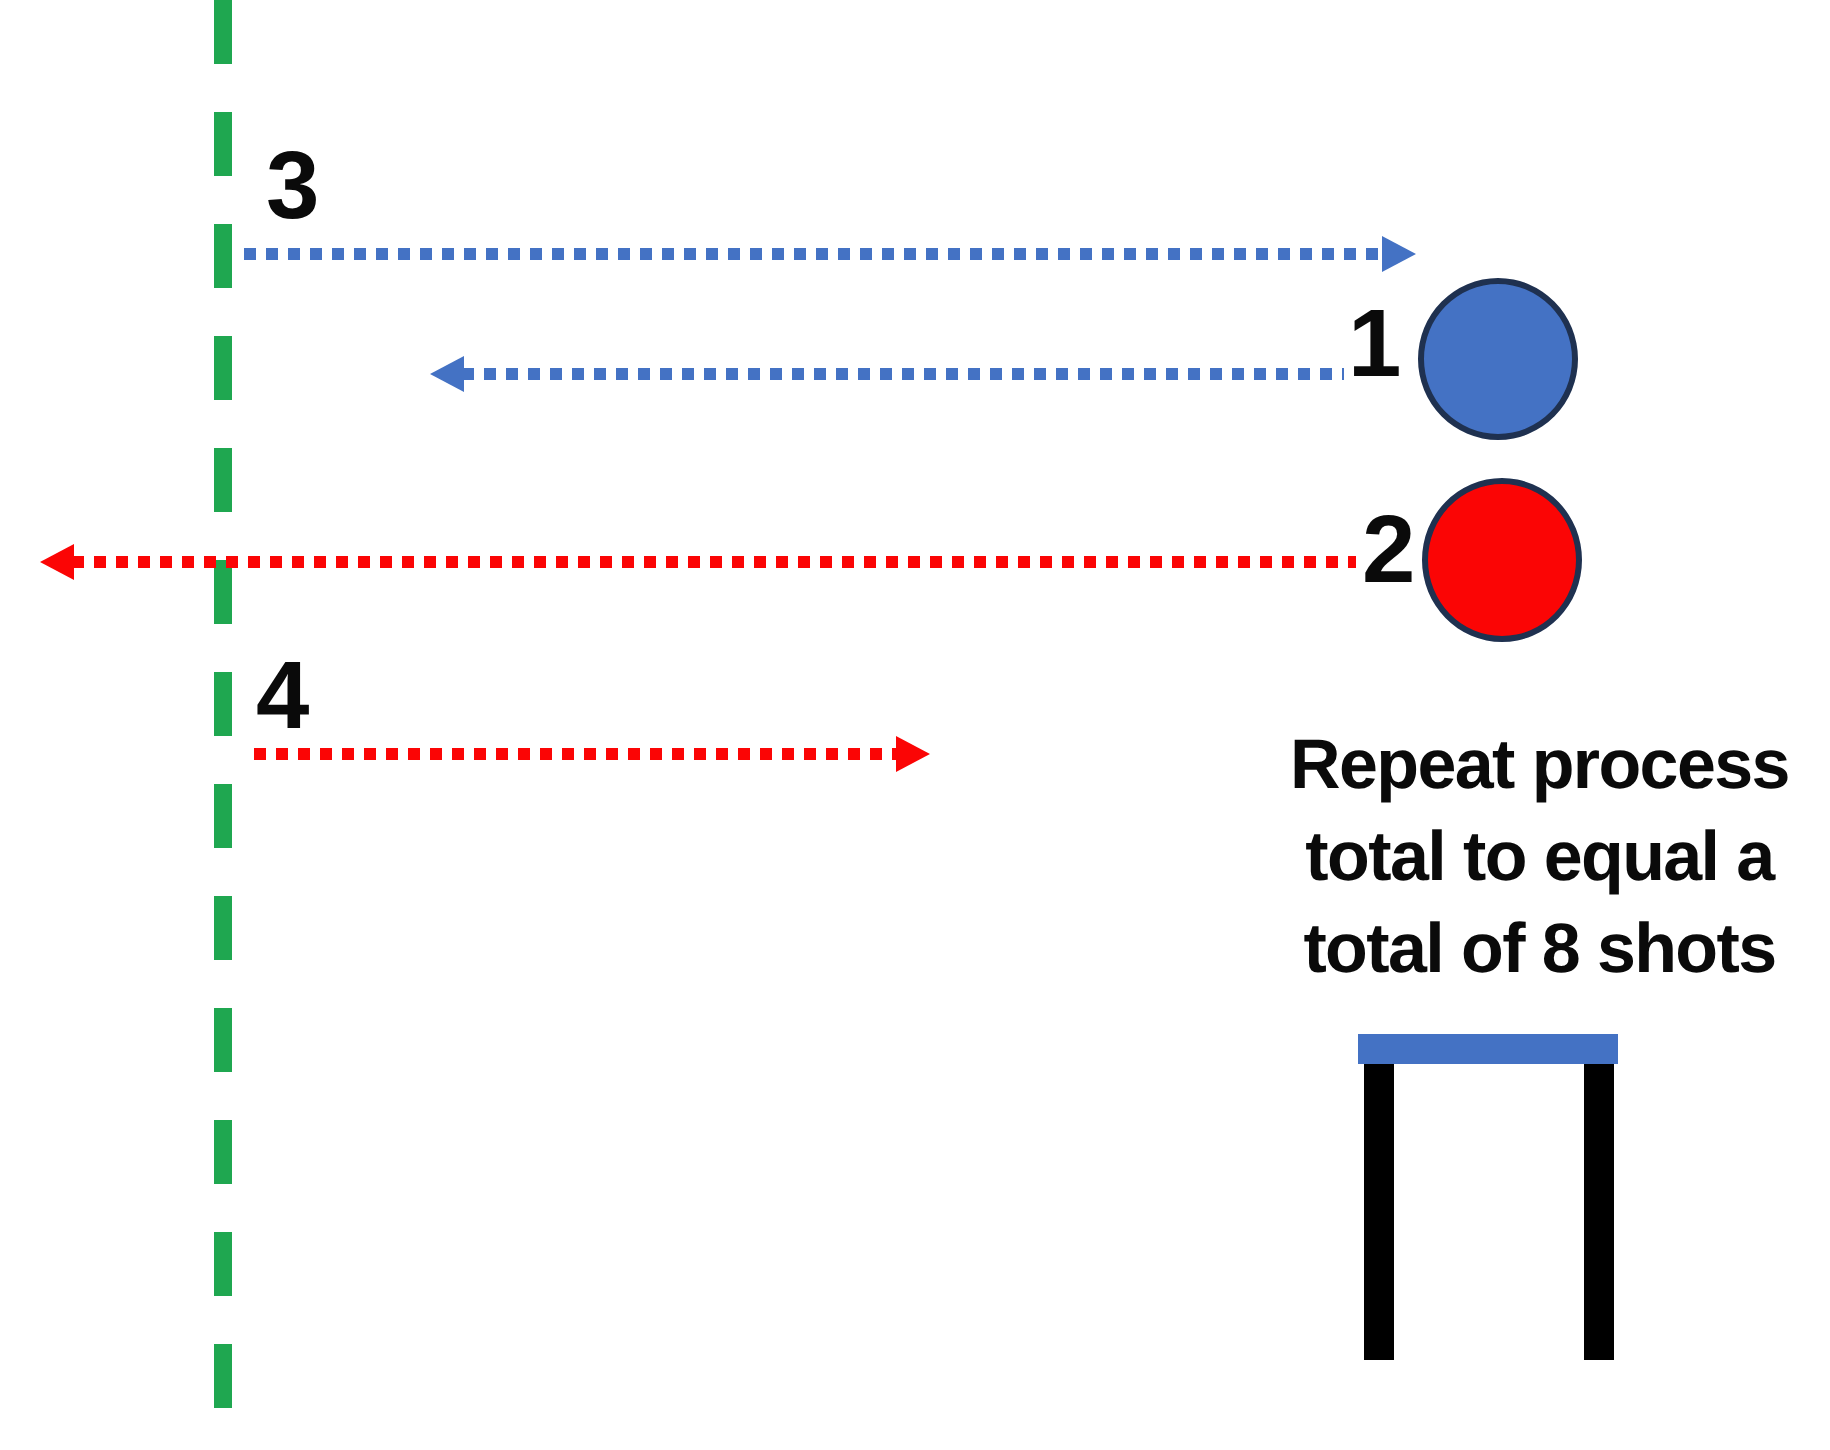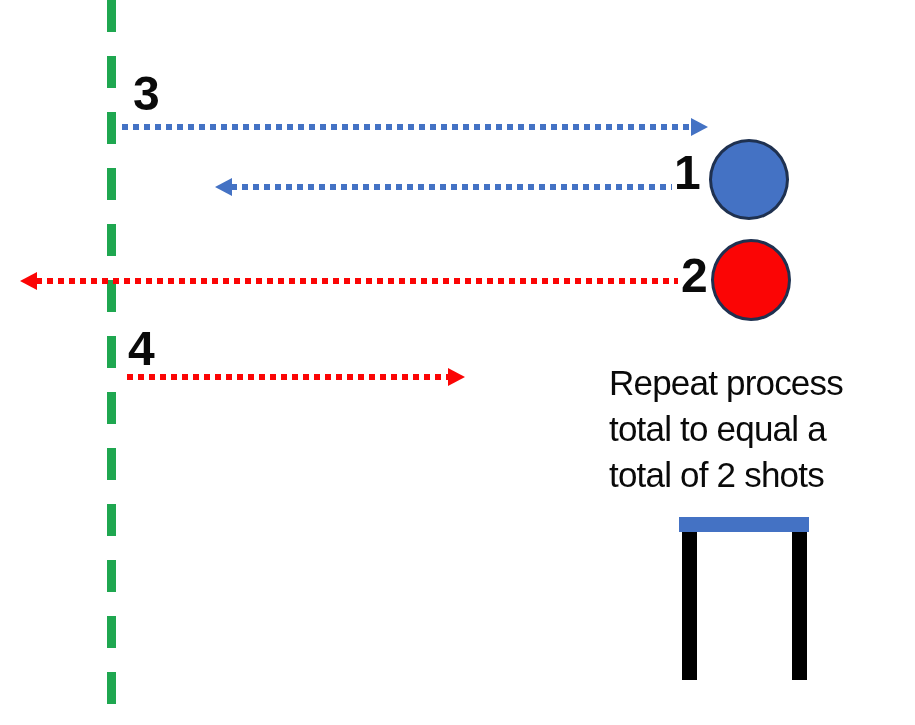--- a/index.html
+++ b/index.html
@@ -90,28 +90,29 @@
     border-radius: 50%;
     border: 3px solid var(--circle-outline);
     box-sizing: border-box;
   }
   #ball-blue { left: 709px; top: 139px; width: 80px; height: 81px; background: var(--blue); }
   #ball-red  { left: 711px; top: 239px; width: 80px; height: 82px; background: var(--red); }
 
   
   .note {
     position: absolute;
-    left: 609px;
+    left: 645px;
     top: 360px;
     font-size: 35px;
     line-height: 46px;
     color: var(--text);
-    font-weight: 400;
+    font-weight: 700;
     letter-spacing: -0.8px;
     white-space: nowrap;
+    text-align: center;
   }
 
   
   .table-top {
     position: absolute;
     left: 679px;
     top: 517px;
     width: 130px;
     height: 15px;
     background: var(--table-top);
@@ -156,20 +157,20 @@
     <div class="head"></div>
   </div>
   <div class="num" id="label-4">4</div>
 
   <div class="ball" id="ball-blue"></div>
   <div class="ball" id="ball-red"></div>
 
   <div class="note">
     <div>Repeat process</div>
     <div>total to equal a</div>
-    <div>total of 2 shots</div>
+    <div>total of 8 shots</div>
   </div>
 
   <div class="table-top"></div>
   <div class="table-leg" id="table-leg-left"></div>
   <div class="table-leg" id="table-leg-right"></div>
 
 </div>
 
 </body></html>

